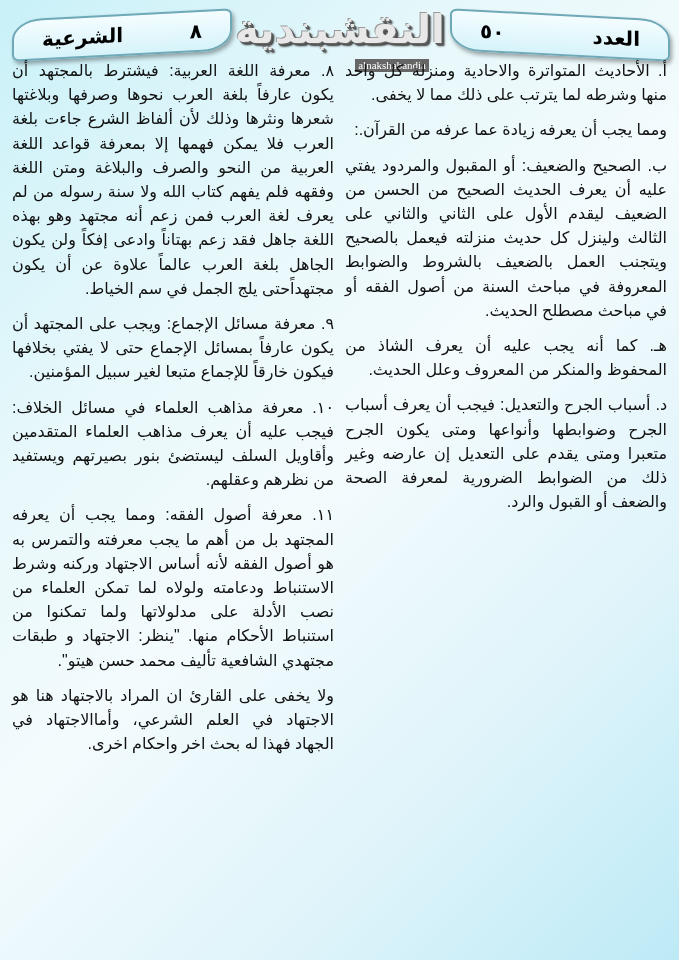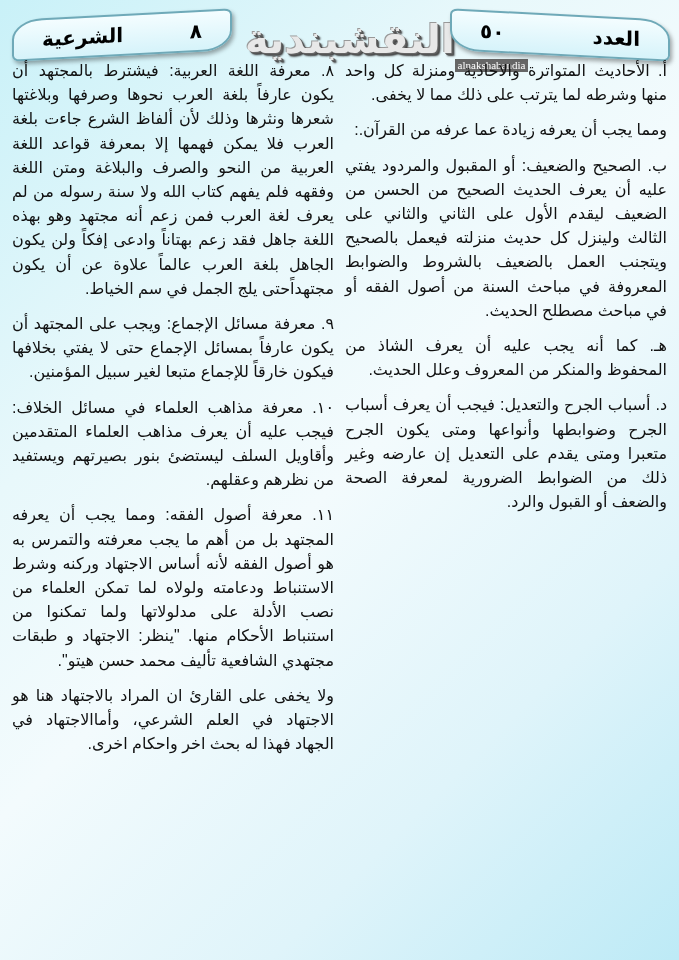--- a/index.html
+++ b/index.html
@@ -17,21 +17,21 @@
       box-shadow: 2px 3px 4px rgba(0,0,0,0.35);
       display: flex; align-items: center; justify-content: space-between;
       padding: 0 28px; box-sizing: border-box;
     }
     .banner.left { left: 12px; width: 220px; border-radius: 30px 8px 30px 8px / 20px 6px 20px 6px; transform: skewY(-3deg); }
     .banner.right { left: 450px; width: 220px; border-radius: 8px 30px 8px 30px / 6px 20px 6px 20px; transform: skewY(3deg); }
     .banner-text { font-weight: bold; font-size: 20px; color: #000; direction: rtl; }
     .banner-num { font-weight: bold; font-size: 20px; color: #000; }
     .logo {
       position: absolute; left: 245px; top: 6px; width: 190px; height: 66px;
-      display: flex; flex-direction: row; align-items: center; justify-content: space-between;
+      display: flex; flex-direction: column; align-items: center; justify-content: space-between;
     }
     .logo-ar {
       font-size: 40px; font-weight: bold; direction: rtl; color: #e8e8e8;
       text-shadow: 1px 1px 0 #666, 2px 2px 0 #555, 3px 3px 2px #333, -1px -1px 0 #999;
       line-height: 46px; letter-spacing: 1px;
     }
     .logo-en {
       align-self: flex-end; margin-right: 6px;
       font-family: "Liberation Serif", serif; font-size: 11px; color: #fff;
       background: #666; padding: 0 3px; line-height: 13px;

